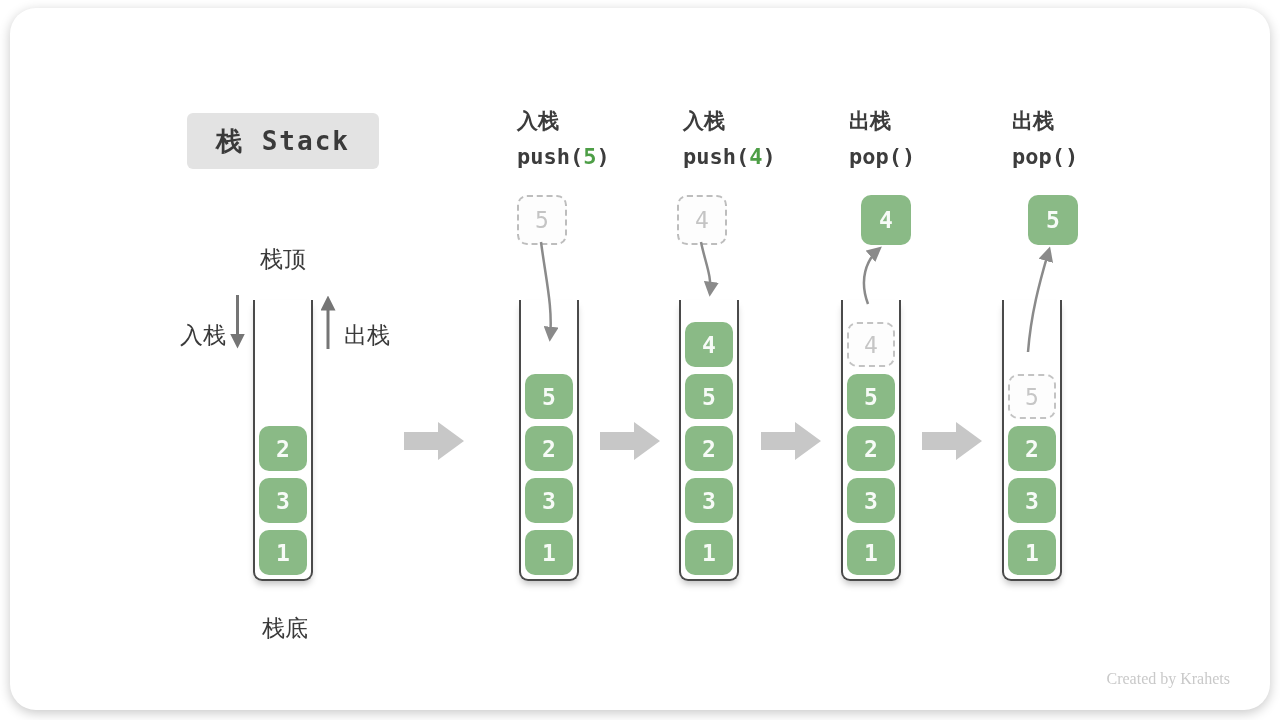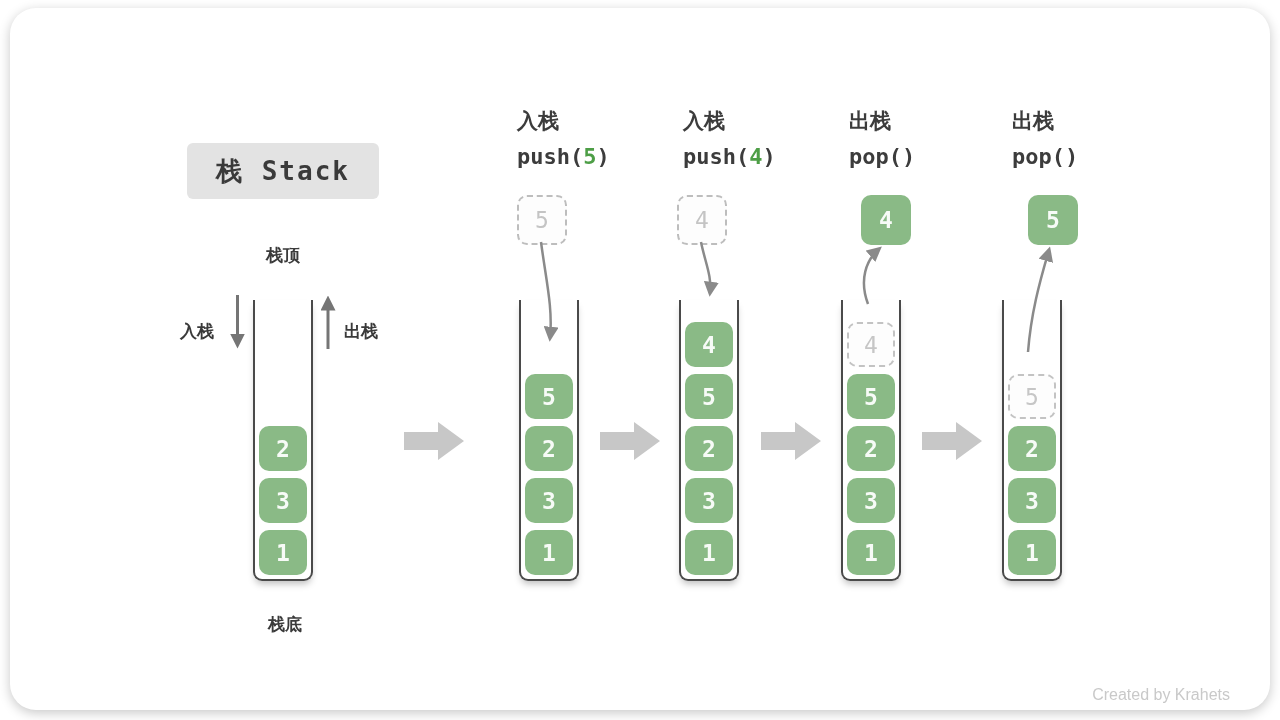--- a/index.html
+++ b/index.html
@@ -7,21 +7,21 @@
                font-family:"DejaVu Sans", sans-serif; }
   .abs { position:absolute; }
 
   .card { position:absolute; left:10px; top:8px; width:1260px; height:702px;
           background:#ffffff; border-radius:26px;
           box-shadow:0 3px 12px rgba(0,0,0,0.22); }
 
   .title-box { left:177px; top:105px; width:192px; height:56px; background:#e3e3e3;
                border-radius:6px; display:flex; align-items:center; justify-content:center;
                font-family:"DejaVu Sans Mono", monospace; font-size:26px; font-weight:bold;
-               color:#3a3a3a; letter-spacing:2px;margin-top:30px; }
+               color:#3a3a3a; letter-spacing:2px; }
 
   .op-label { top:96px; color:#3c3c3c; font-size:21px; font-weight:600; line-height:35px; }
   .op-code  { font-family:"DejaVu Sans Mono", monospace; font-size:22px; font-weight:600;
               color:#3c3c3c; }
   .op-arg   { color:#4d9e46; font-weight:bold; }
 
   .float-box { top:187px; width:50px; height:50px; border-radius:10px;
                display:flex; align-items:center; justify-content:center;
                font-family:"DejaVu Sans Mono", monospace; }
   .ghost-src { background:#fdfdfd; border:2px dashed #bdbdbd; color:#c4c4c4; font-size:23px; }
@@ -33,24 +33,24 @@
            box-shadow:0 5px 7px -2px rgba(0,0,0,0.25);
            display:flex; flex-direction:column; justify-content:flex-end;
            align-items:center; gap:7px; padding-bottom:4px; }
   .block { width:48px; height:45px; border-radius:10px; background:#8aba86;
            color:#f7fbf7; flex:0 0 auto; display:flex; align-items:center;
            justify-content:center; font-family:"DejaVu Sans Mono", monospace;
            font-size:23px; font-weight:bold; }
   .block.ghost { background:#fdfdfd; border:2px dashed #c3c3c3; color:#c6c6c6;
                  font-weight:normal; }
 
-  .side-label { font-size:17px; font-weight:bold; color:#3a3a3a; white-space:nowrap; }
+  .side-label { font-size:23px; font-weight:normal; color:#3a3a3a; white-space:nowrap; }
   .ctr { transform:translateX(-50%); }
 
-  .footer { right:40px; bottom:6px; font-family:Liberation Sans, sans-serif;
+  .footer { right:40px; bottom:22px; font-family:Liberation Serif, serif;
             font-size:16px; color:#c9c9c9; }
 
   svg.overlay { position:absolute; left:0; top:0; pointer-events:none; }
 </style>
 </head>
 <body>
 
 <div class="card">
 
   <div class="abs title-box">栈 Stack</div>

